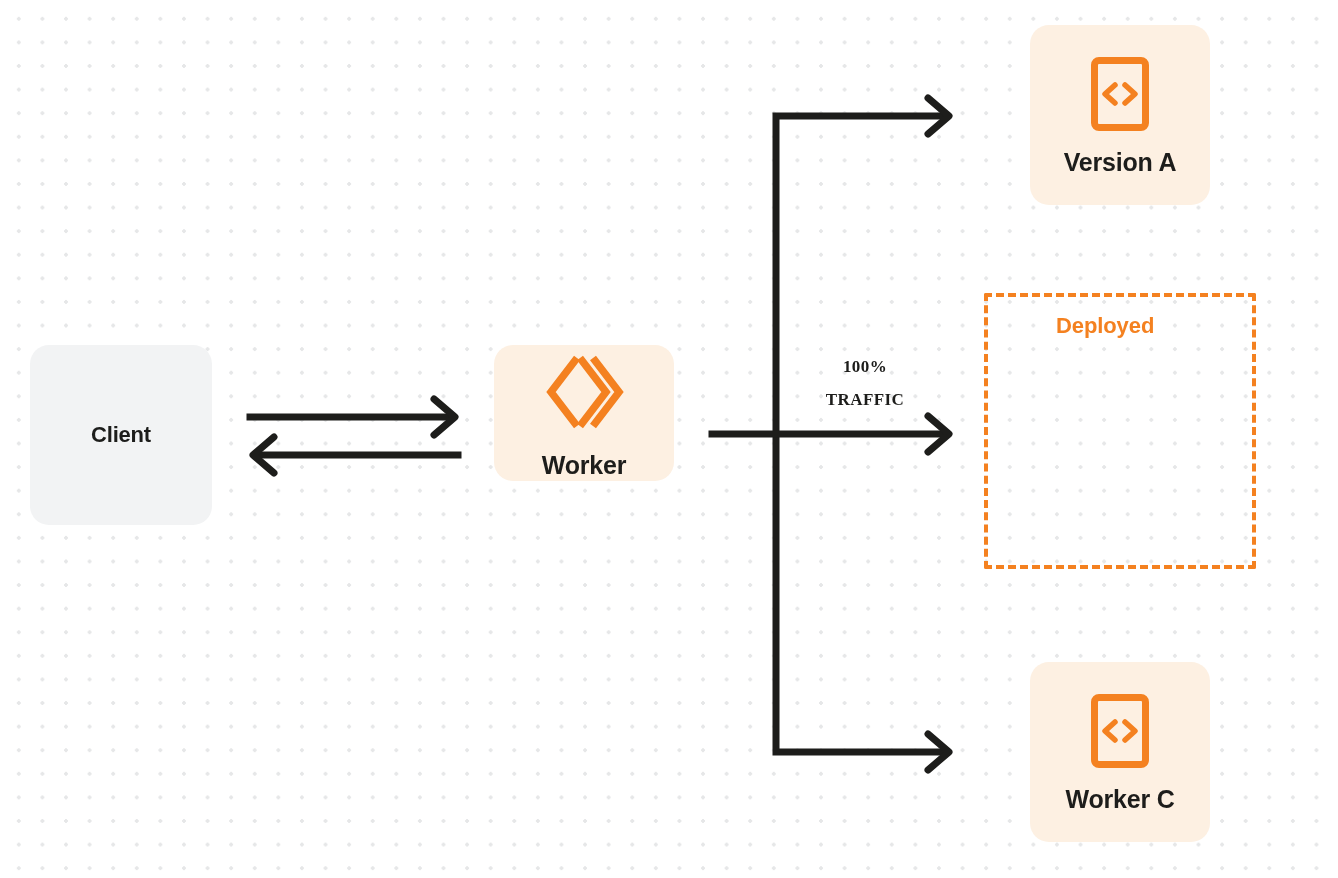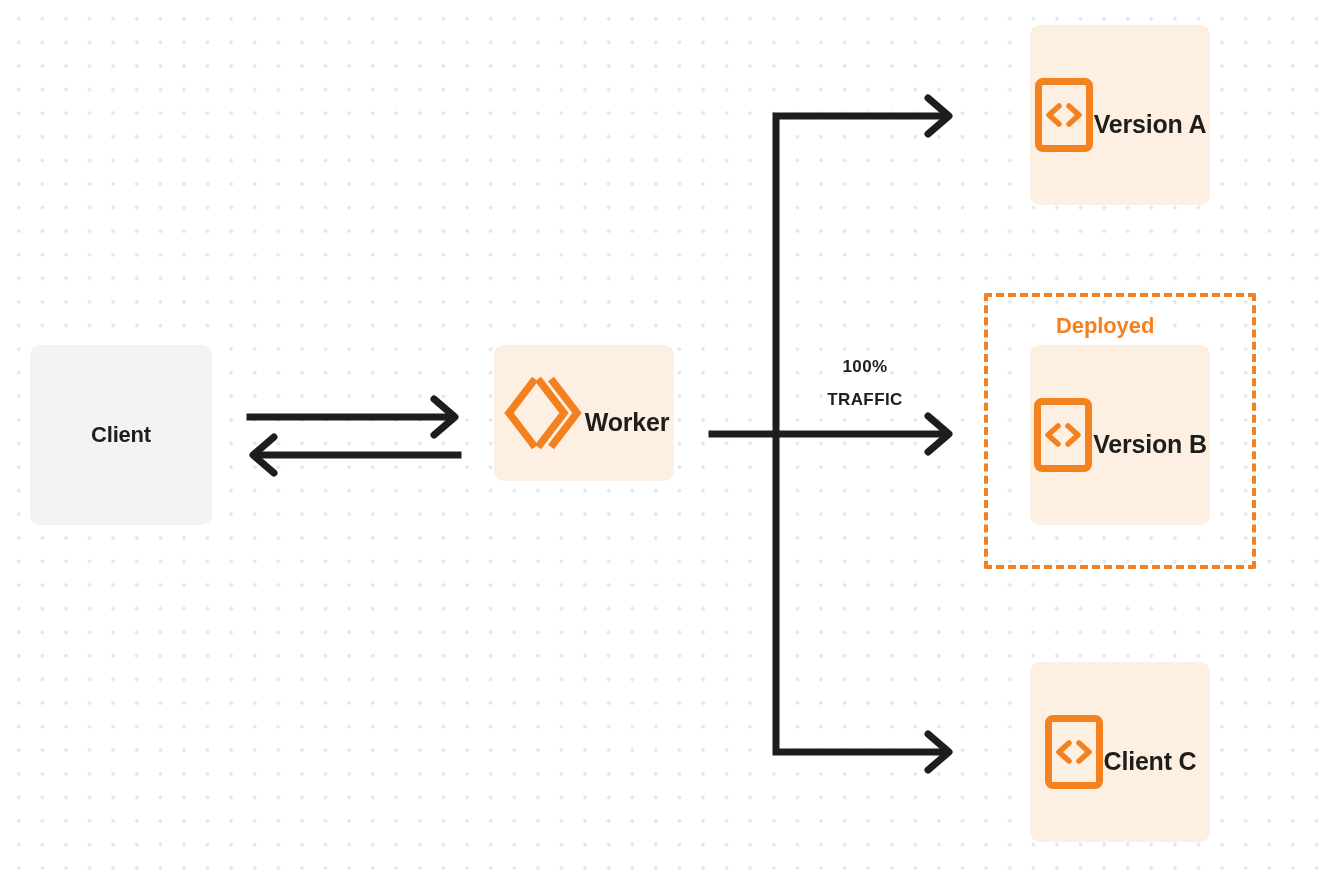--- a/index.html
+++ b/index.html
@@ -16,24 +16,24 @@
     background-size: 23.6px 23.6px;
     background-position: 7px 7px;
     overflow: hidden;
     font-family: "Liberation Sans", sans-serif;
   }
 
   
   .node {
     position: absolute;
     display: flex;
-    flex-direction: row;
+    flex-direction: column;
     align-items: center;
     justify-content: center;
-    border-radius: 10px;
+    border-radius: 19px;
     box-sizing: border-box;
   }
   .node-client {
     left: 30px;
     top: 345px;
     width: 182px;
     height: 180px;
     background: #f2f3f4;
   }
   .node-worker {
@@ -100,20 +100,21 @@
     position: absolute;
     left: 790px;
     top: 350px;
     width: 150px;
     text-align: center;
     color: #1d1d1b;
     font-size: 17px;
     font-weight: bold;
     letter-spacing: 0.4px;
     line-height: 33px;
+    font-family: Liberation Serif, serif;
   }
   .traffic-label span { display: block; }
 
   
   .wires {
     position: absolute;
     left: 0;
     top: 0;
     width: 1338px;
     height: 878px;
@@ -183,44 +184,32 @@
         <rect x="4.5" y="4.5" width="51" height="67" rx="4.5" ry="4.5" fill="none" stroke="#f48120" stroke-width="7"></rect>
         <g fill="none" stroke="#f48120" stroke-width="5.5" stroke-linecap="round" stroke-linejoin="round">
           <polyline points="25,29 15,38 25,47"></polyline>
           <polyline points="35,29 45,38 35,47"></polyline>
         </g>
       </svg>
     </span>
     <div class="node-label">Version A</div>
   </div>
 
-  <div class="node node-version vb">
-    <span class="icon-wrap">
-      <svg width="60" height="76" viewBox="0 0 60 76">
-        <rect x="4.5" y="4.5" width="51" height="67" rx="4.5" ry="4.5" fill="none" stroke="#f48120" stroke-width="7"></rect>
-        <g fill="none" stroke="#f48120" stroke-width="5.5" stroke-linecap="round" stroke-linejoin="round">
-          <polyline points="25,29 15,38 25,47"></polyline>
-          <polyline points="35,29 45,38 35,47"></polyline>
-        </g>
-      </svg>
-    </span>
-    <div class="node-label">Version B</div>
-  </div>
 
   <div class="node node-version vc">
     <span class="icon-wrap">
       <svg width="60" height="76" viewBox="0 0 60 76">
         <rect x="4.5" y="4.5" width="51" height="67" rx="4.5" ry="4.5" fill="none" stroke="#f48120" stroke-width="7"></rect>
         <g fill="none" stroke="#f48120" stroke-width="5.5" stroke-linecap="round" stroke-linejoin="round">
           <polyline points="25,29 15,38 25,47"></polyline>
           <polyline points="35,29 45,38 35,47"></polyline>
         </g>
       </svg>
     </span>
-    <div class="node-label">Client C</div>
+    <div class="node-label">Worker C</div>
   </div>
 
   <div class="traffic-label">
     <span>100%</span>
     <span>TRAFFIC</span>
   </div>
 
 </div>
 
 </body></html>

